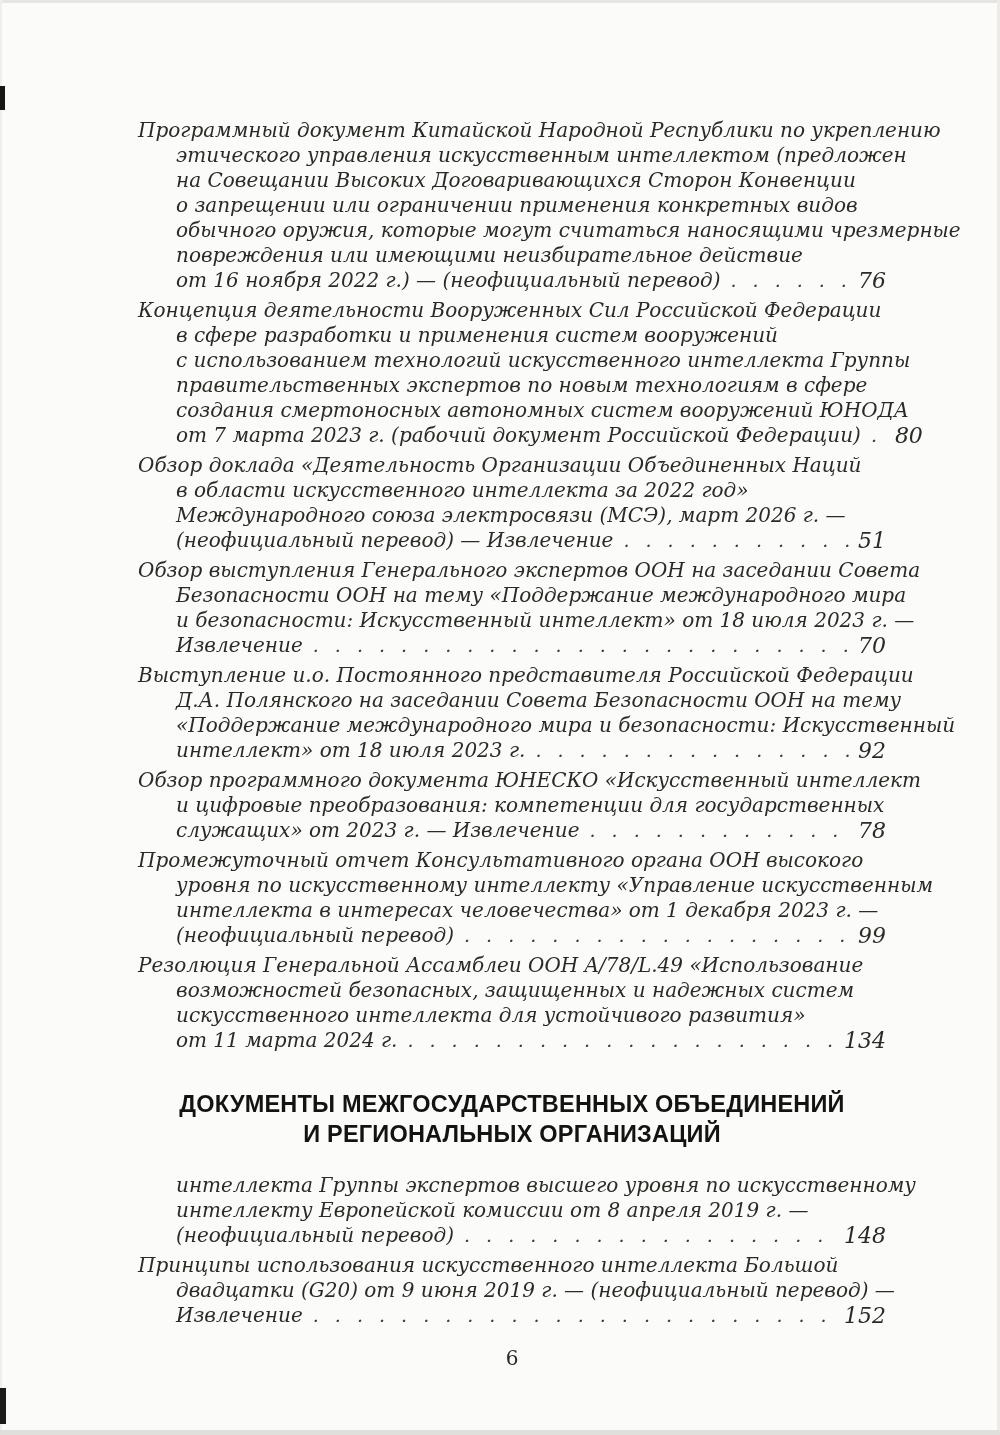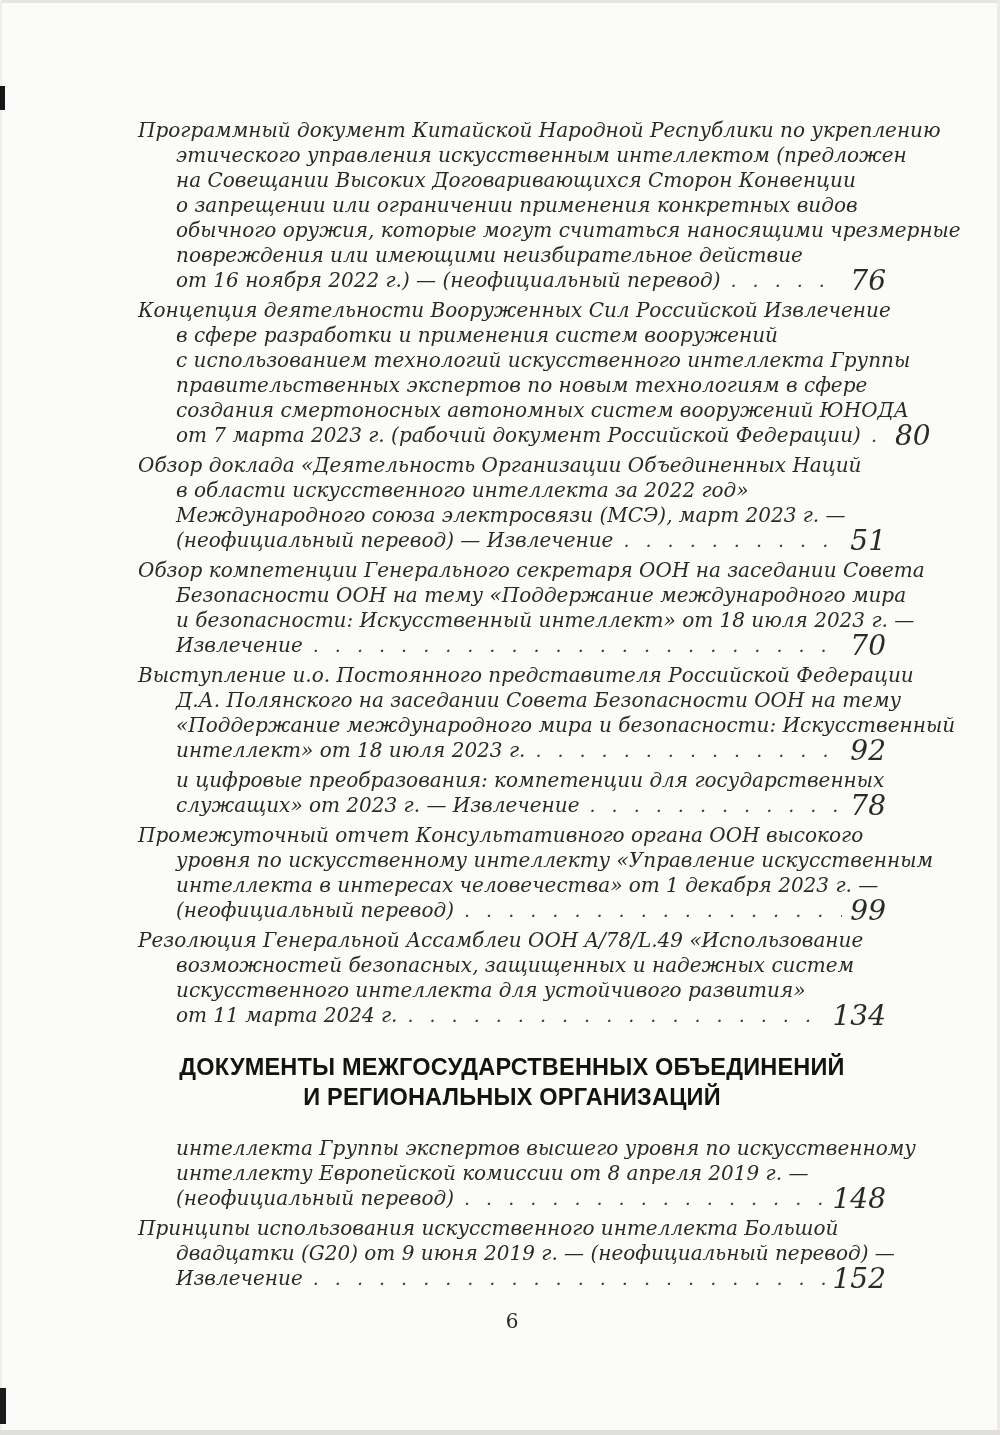--- a/index.html
+++ b/index.html
@@ -36,30 +36,30 @@
     margin-left: 10px;
     margin-right: 8px;
     color: #3c3b36;
   }
   .leader::after {
     content: ". . . . . . . . . . . . . . . . . . . . . . . . . . . . . . . . . . . . . . . . . . . . . . . . . . . . . . . . . . . . . . . . . . . .";
     letter-spacing: 5px;
     font-style: italic;
     font-size: 19px;
   }
-  .page-num { flex: 0 0 auto; font-style: italic; font-size: 28px; }
+  .page-num { flex: 0 0 auto; font-style: italic; font-size: 22px; }
   .section-heading {
     text-align: center;
     font-family: "Liberation Sans", sans-serif;
     font-weight: 700;
     font-style: normal;
     font-size: 23.5px;
     line-height: 30px;
     color: #131312;
-    margin: 24px 0 24px 0;
+    margin: 36px 0 24px 0;
     letter-spacing: 0.2px;
   }
   .footer-page {
     text-align: center;
     font-style: normal;
     font-size: 20px;
     line-height: 25px;
     margin-top: 18px;
     color: #2b2a26;
   }
@@ -91,62 +91,63 @@
           <div class="line">о запрещении или ограничении применения конкретных видов</div>
           <div class="line">обычного оружия, которые могут считаться наносящими чрезмерные</div>
           <div class="line">повреждения или имеющими неизбирательное действие</div>
           <div class="line leader-line">
             <span class="line-text">от 16 ноября 2022 г.) — (неофициальный перевод)</span>
             <span class="leader"></span>
             <span class="page-num">76</span>
           </div>
         </div>
         <div class="entry">
-          <div class="line first">Концепция деятельности Вооруженных Сил Российской Извлечение</div>
+          <div class="line first">Концепция деятельности Вооруженных Сил Российской Федерации</div>
           <div class="line">в сфере разработки и применения систем вооружений</div>
           <div class="line">с использованием технологий искусственного интеллекта Группы</div>
           <div class="line">правительственных экспертов по новым технологиям в сфере</div>
           <div class="line">создания смертоносных автономных систем вооружений ЮНОДА</div>
           <div class="line leader-line">
             <span class="line-text">от 7 марта 2023 г. (рабочий документ Российской Федерации)</span>
             <span class="leader"></span>
             <span class="page-num">80</span>
           </div>
         </div>
         <div class="entry">
           <div class="line first">Обзор доклада «Деятельность Организации Объединенных Наций</div>
           <div class="line">в области искусственного интеллекта за 2022 год»</div>
-          <div class="line">Международного союза электросвязи (МСЭ), март 2023 г. —</div>
+          <div class="line">Международного союза электросвязи (МСЭ), март 2026 г. —</div>
           <div class="line leader-line">
             <span class="line-text">(неофициальный перевод) — Извлечение</span>
             <span class="leader"></span>
             <span class="page-num">51</span>
           </div>
         </div>
         <div class="entry">
-          <div class="line first">Обзор компетенции Генерального секретаря ООН на заседании Совета</div>
+          <div class="line first">Обзор выступления Генерального экспертов ООН на заседании Совета</div>
           <div class="line">Безопасности ООН на тему «Поддержание международного мира</div>
           <div class="line">и безопасности: Искусственный интеллект» от 18 июля 2023 г. —</div>
           <div class="line leader-line">
             <span class="line-text">Извлечение</span>
             <span class="leader"></span>
             <span class="page-num">70</span>
           </div>
         </div>
         <div class="entry">
           <div class="line first">Выступление и.о. Постоянного представителя Российской Федерации</div>
           <div class="line">Д.А. Полянского на заседании Совета Безопасности ООН на тему</div>
           <div class="line">«Поддержание международного мира и безопасности: Искусственный</div>
           <div class="line leader-line">
             <span class="line-text">интеллект» от 18 июля 2023 г.</span>
             <span class="leader"></span>
             <span class="page-num">92</span>
           </div>
         </div>
         <div class="entry">
+          <div class="line first">Обзор программного документа ЮНЕСКО «Искусственный интеллект</div>
           <div class="line">и цифровые преобразования: компетенции для государственных</div>
           <div class="line leader-line">
             <span class="line-text">служащих» от 2023 г. — Извлечение</span>
             <span class="leader"></span>
             <span class="page-num">78</span>
           </div>
         </div>
         <div class="entry">
           <div class="line first">Промежуточный отчет Консультативного органа ООН высокого</div>
           <div class="line">уровня по искусственному интеллекту «Управление искусственным</div>

